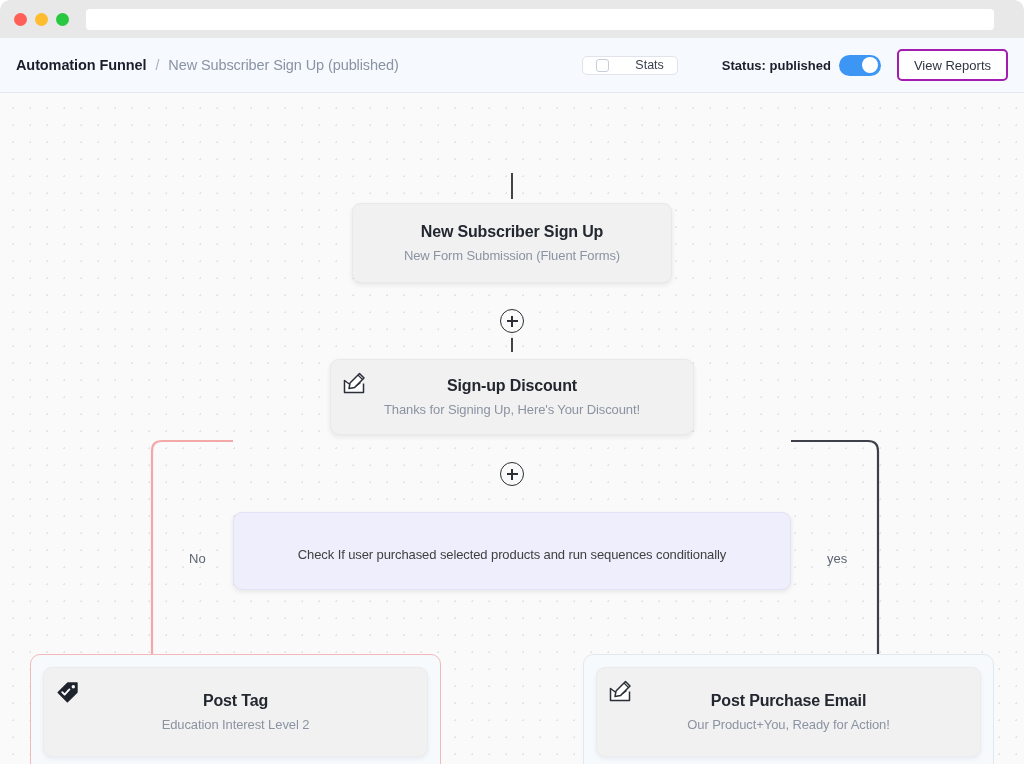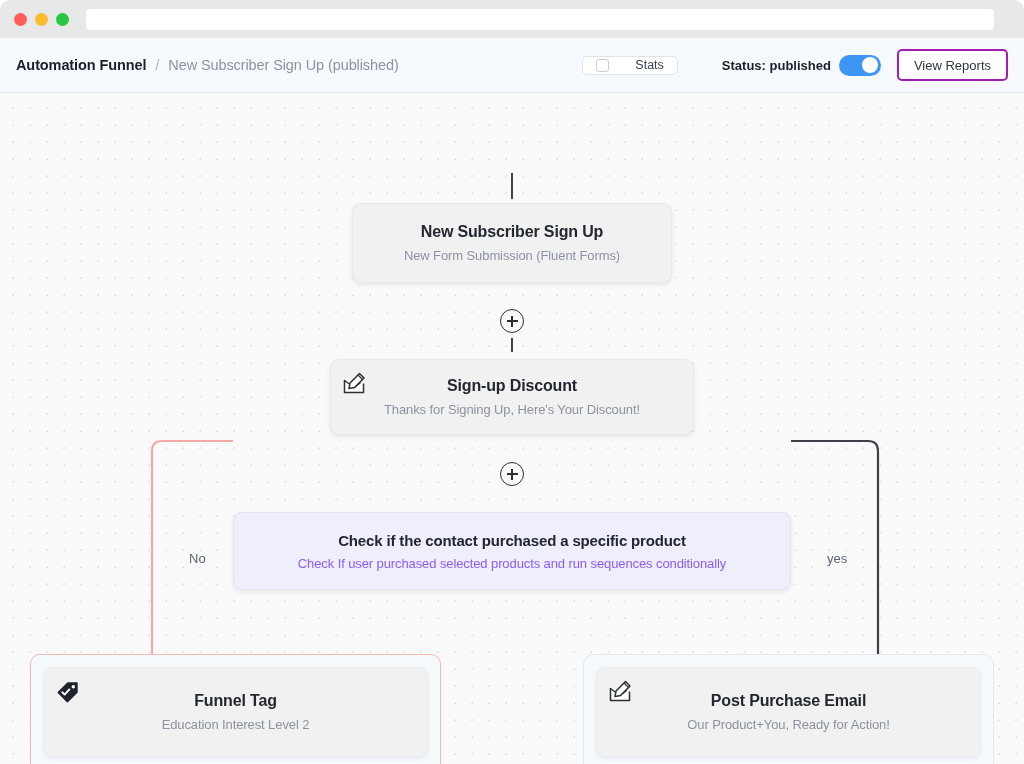--- a/index.html
+++ b/index.html
@@ -162,21 +162,21 @@
   #node-trigger { left: 352px; top: 110px; width: 320px; height: 80px; }
   
   #node-email { left: 330px; top: 266px; width: 364px; height: 76px; }
   
   #node-conditional {
     left: 233px; top: 419px; width: 558px; height: 78px;
     background: #eeeefc;
     border: 1px solid #e2e2f6;
   }
   #node-conditional .node-title { font-size: 15px; }
-  #node-conditional .node-sub { color: #8b5cf6; }
+  #node-conditional .node-sub { color: #404040; }
 
   
   .plus-btn {
     position: absolute;
     width: 24px; height: 24px;
     border-radius: 50%;
     background: #fafafa;
     border: 1.6px solid #2c2f36;
     display: flex; align-items: center; justify-content: center;
     box-shadow: 0 0 0 5px rgba(250,250,250,0.95);
@@ -299,37 +299,36 @@
         <path d="M16 4 L20.5 8.5" fill="none" stroke="#2b2f38" stroke-width="1.3"></path>
       </svg>
     </span>
     <div class="node-title">Sign-up Discount</div>
     <div class="node-sub">Thanks for Signing Up, Here's Your Discount!</div>
   </div>
 
   <div class="plus-btn" id="plus-2"></div>
 
   <div class="node" id="node-conditional">
-    <div class="node-title">Check if the contact purchased a specific product</div>
     <div class="node-sub">Check If user purchased selected products and run sequences conditionally</div>
   </div>
 
   <span class="branch-label" id="label-no">No</span>
   <span class="branch-label" id="label-yes">yes</span>
 
   <div class="branch-container" id="branch-no">
     <div class="action-card">
       <span class="node-icon">
         <svg viewBox="0 0 26 26" width="26" height="26" xmlns="http://www.w3.org/2000/svg">
           <path d="M3.2 13.6 L12.8 4 L22 4 L22 13.2 L12.4 22.8 Z" fill="#1f232b" stroke="#1f232b" stroke-width="1.4" stroke-linejoin="round"></path>
           <circle cx="18.3" cy="7.7" r="1.7" fill="#ffffff"></circle>
           <path d="M7.2 13.2 L9.6 15.6 L14.4 10.4" fill="none" stroke="#ffffff" stroke-width="1.9" stroke-linecap="round" stroke-linejoin="round"></path>
         </svg>
       </span>
-      <div class="node-title">Funnel Tag</div>
+      <div class="node-title">Post Tag</div>
       <div class="node-sub">Education Interest Level 2</div>
     </div>
 
   </div>
 
   <div class="branch-container" id="branch-yes">
     <div class="action-card">
       <span class="node-icon">
         <svg viewBox="0 0 26 26" width="26" height="26" xmlns="http://www.w3.org/2000/svg">
           <path d="M2.5 9.5 L2.5 21.5 L21.5 21.5 L21.5 12.5" fill="#fff" stroke="#2b2f38" stroke-width="1.5" stroke-linejoin="round"></path>

